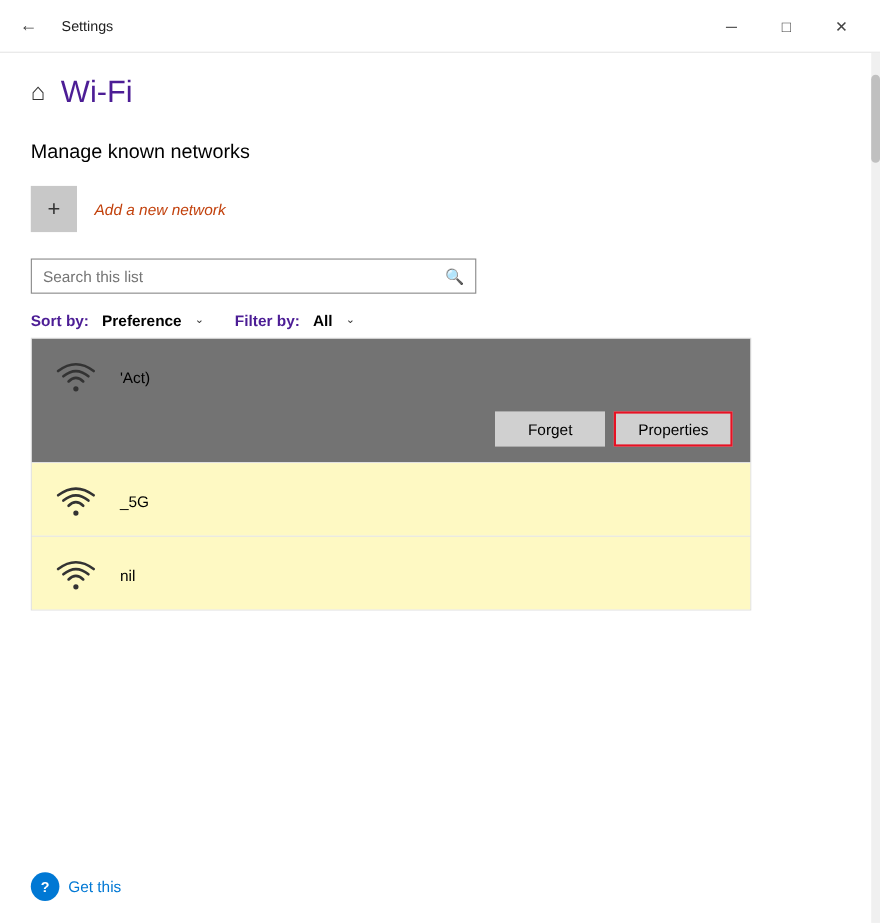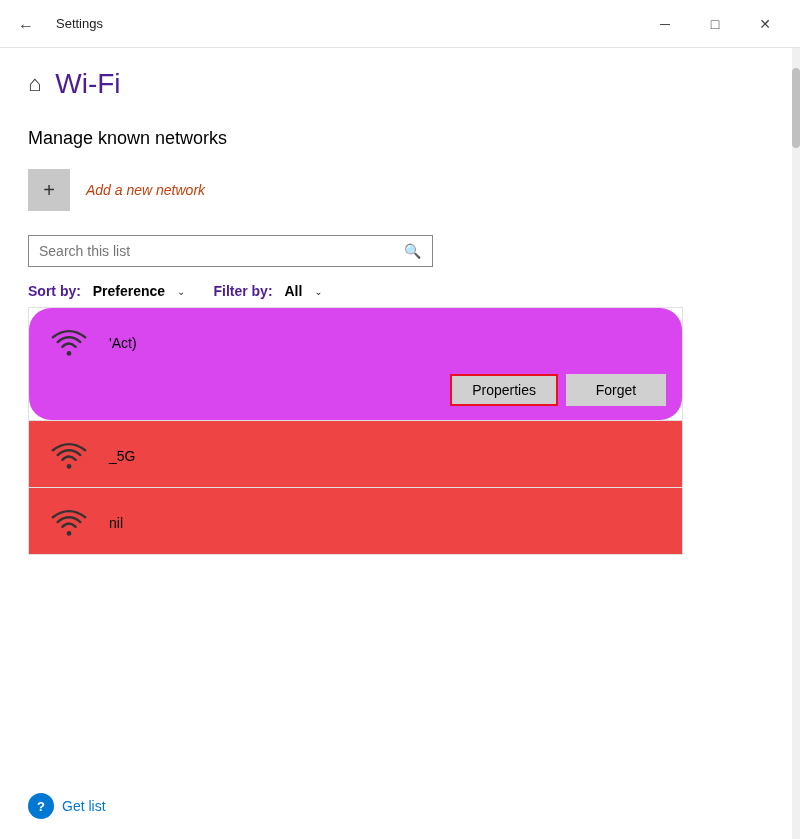--- a/index.html
+++ b/index.html
@@ -163,25 +163,24 @@
 
     
     .network-list {
       border: 1px solid #e0e0e0;
       width: 655px;
     }
 
     
     .network-item {
       padding: 0;
-      background: #ef4444;
+      background: #fef9c3;
     }
     .network-item.selected {
-      background: #d946ef;
-      border-radius: 22px;
+      background: #737373;
     }
 
     .network-item-top {
       display: flex;
       align-items: center;
       gap: 16px;
       padding: 16px 16px 12px 16px;
       min-height: 60px;
     }
     .wifi-icon-wrap {
@@ -333,22 +332,22 @@
             <path d="M20 30 Q20 30 20 30" fill="#333"></path>
             <circle cx="20" cy="31" r="2.5" fill="#333"></circle>
             <path d="M13 24 Q20 17 27 24" fill="none" stroke="#333" stroke-width="2.5" stroke-linecap="round"></path>
             <path d="M8 19 Q20 9 32 19" fill="none" stroke="#333" stroke-width="2.5" stroke-linecap="round"></path>
             <path d="M3 14 Q20 1 37 14" fill="none" stroke="#333" stroke-width="2.5" stroke-linecap="round"></path>
           </svg>
         </div>
         <span class="network-name">'Act)</span>
       </div>
       <div class="action-row">
+        <button class="action-btn">Forget</button>
         <button class="action-btn properties">Properties</button>
-        <button class="action-btn">Forget</button>
       </div>
     </div>
 
     <div class="network-divider"></div>
 
     <div class="network-item">
       <div class="network-item-top">
         <div class="wifi-icon-wrap">
           <svg class="wifi-svg" viewBox="0 0 40 40" xmlns="http://www.w3.org/2000/svg">
             <circle cx="20" cy="31" r="2.5" fill="#333"></circle>
@@ -376,18 +375,18 @@
         <span class="network-name">nil</span>
       </div>
     </div>
 
   </div>
 
 </div>
 
 <div class="help-row">
   <div class="help-icon">?</div>
-  <a class="help-label" href="#">Get list</a>
+  <a class="help-label" href="#">Get this</a>
 </div>
 
 <div class="scrollbar-track">
   <div class="scrollbar-thumb"></div>
 </div>
 
 </body></html>

